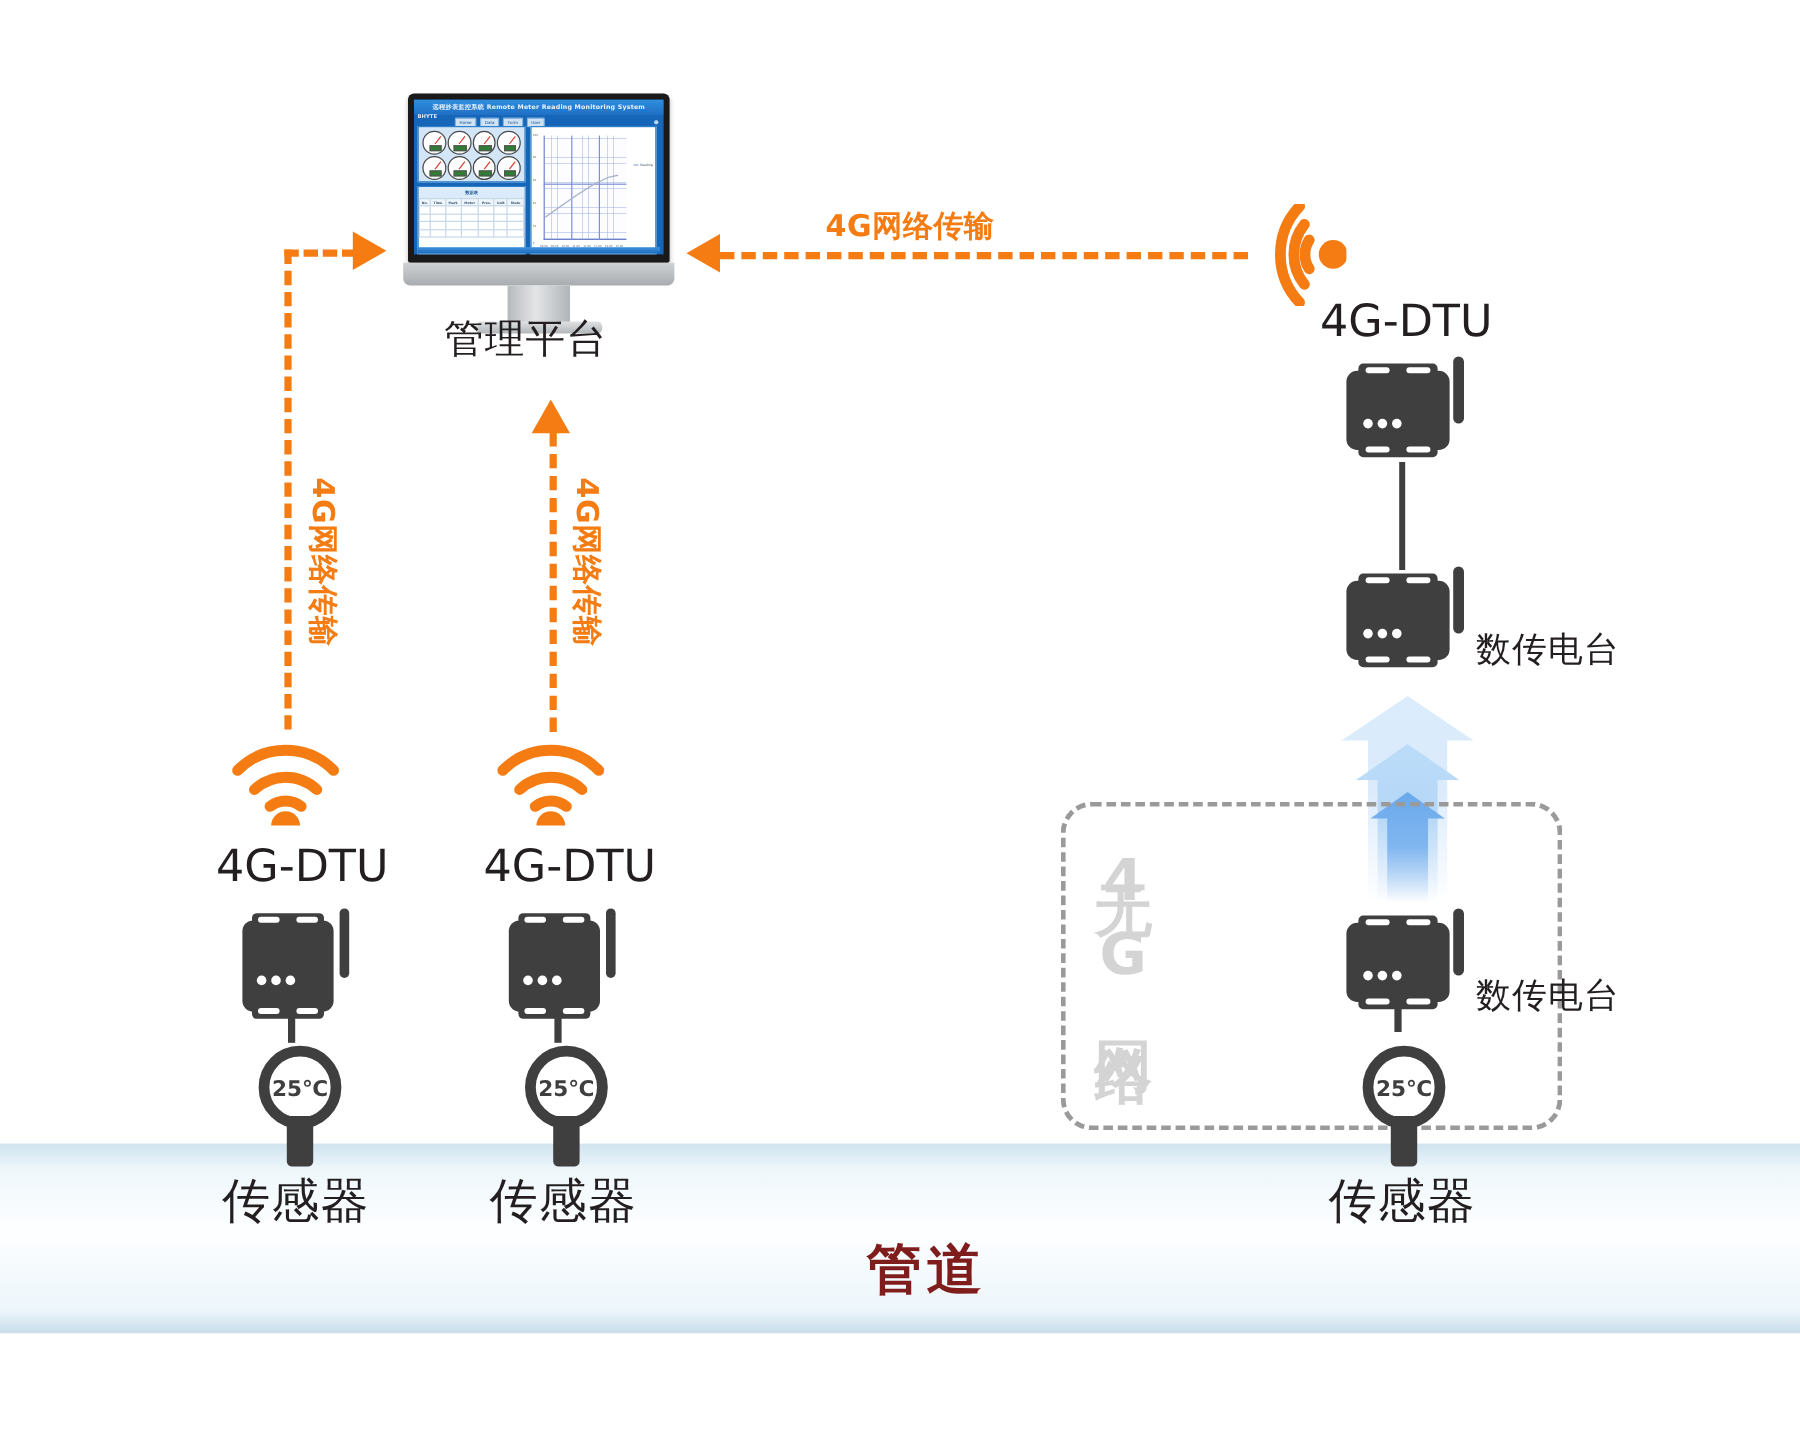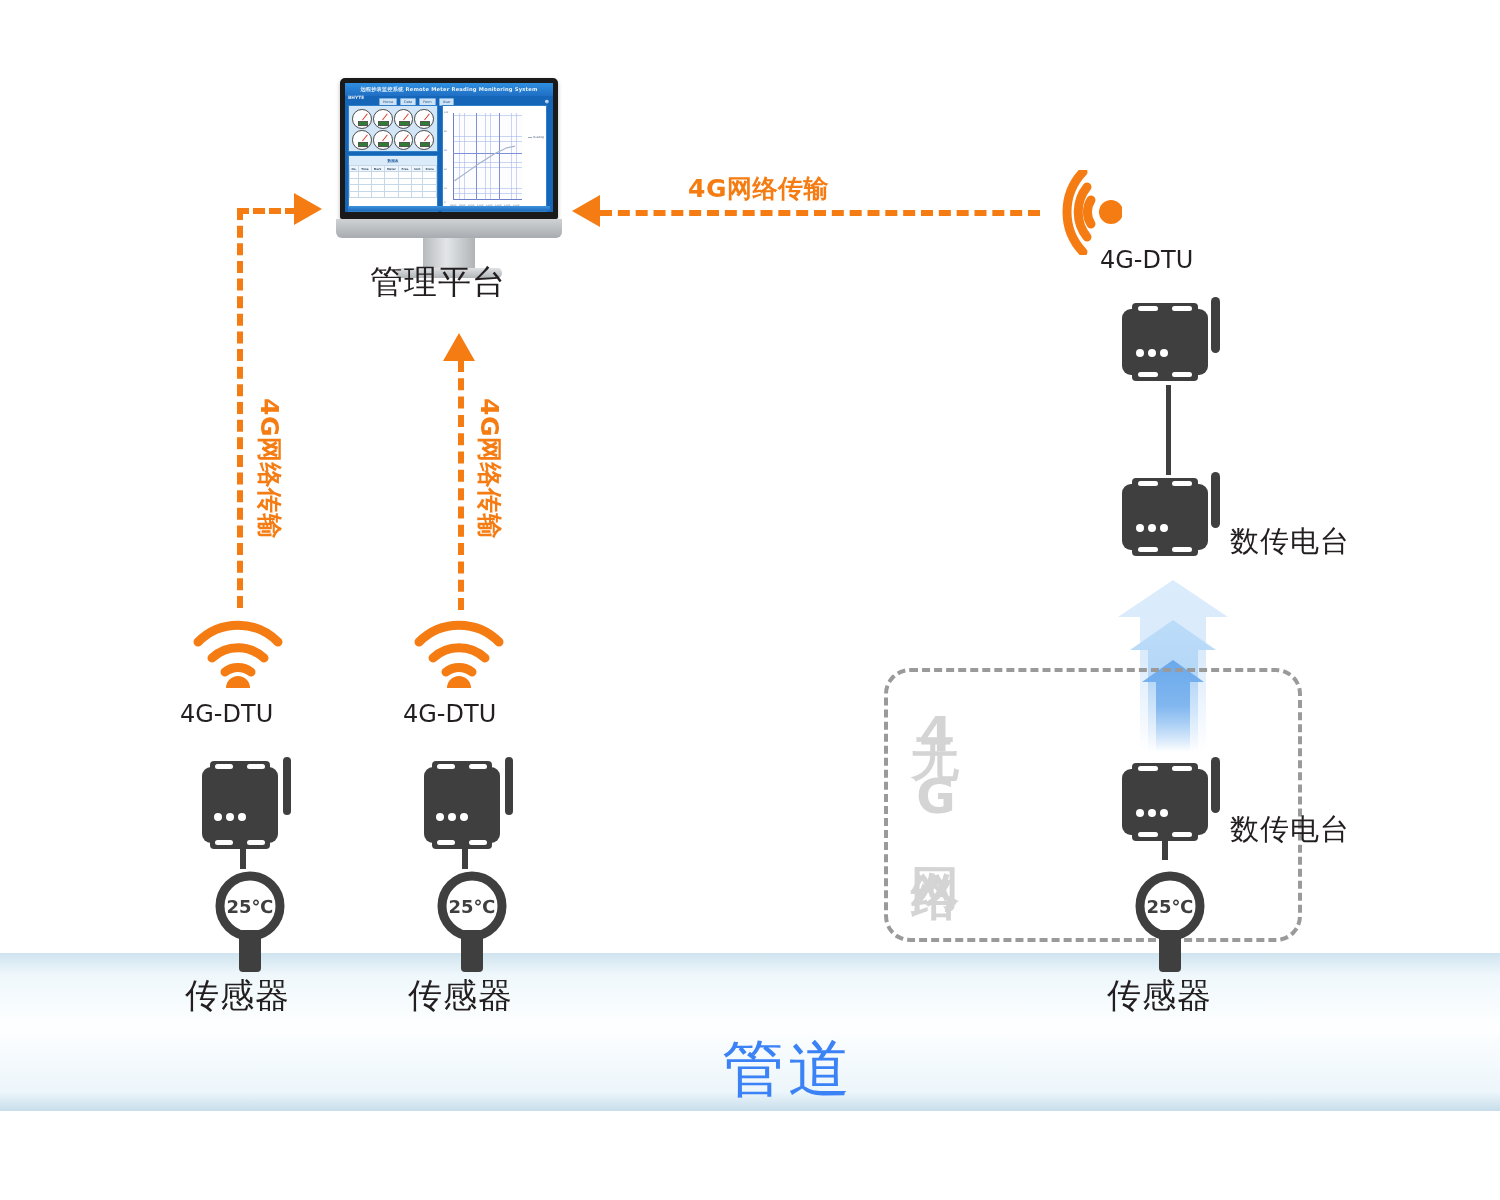--- a/index.html
+++ b/index.html
@@ -17,36 +17,36 @@
     position:absolute; left:0; width:1500px;
     background:linear-gradient(180deg,
         rgba(205,226,238,0.95) 0%,
         rgba(236,246,251,0.85) 14%,
         rgba(252,254,255,0.55) 46%,
         rgba(233,244,250,0.85) 88%,
         rgba(196,219,233,0.95) 100%);
   }
   .ground-label {
     position:absolute;
-    color:#3b82f6;
-    font-size:62px;
-    font-weight:normal;
+    color:#7f1d1d;
+    font-size:46px;
+    font-weight:bold;
     letter-spacing:4px;
     white-space:nowrap;
   }
 
   
   .lbl {
     position:absolute;
     color:#231f20;
     white-space:nowrap;
     font-weight:500;
   }
-  .lbl-cn { font-size:34px; letter-spacing:1px; }
-  .lbl-en { font-size:24px; letter-spacing:0px; }
+  .lbl-cn { font-size:40px; letter-spacing:1px; }
+  .lbl-en { font-size:37px; letter-spacing:0px; }
   .lbl-dev { font-size:29px; letter-spacing:1px; }
 
   .orange-lbl {
     position:absolute;
     color:#f57c12;
     font-size:25px;
     font-weight:bold;
     white-space:nowrap;
     letter-spacing:0.5px;
   }

